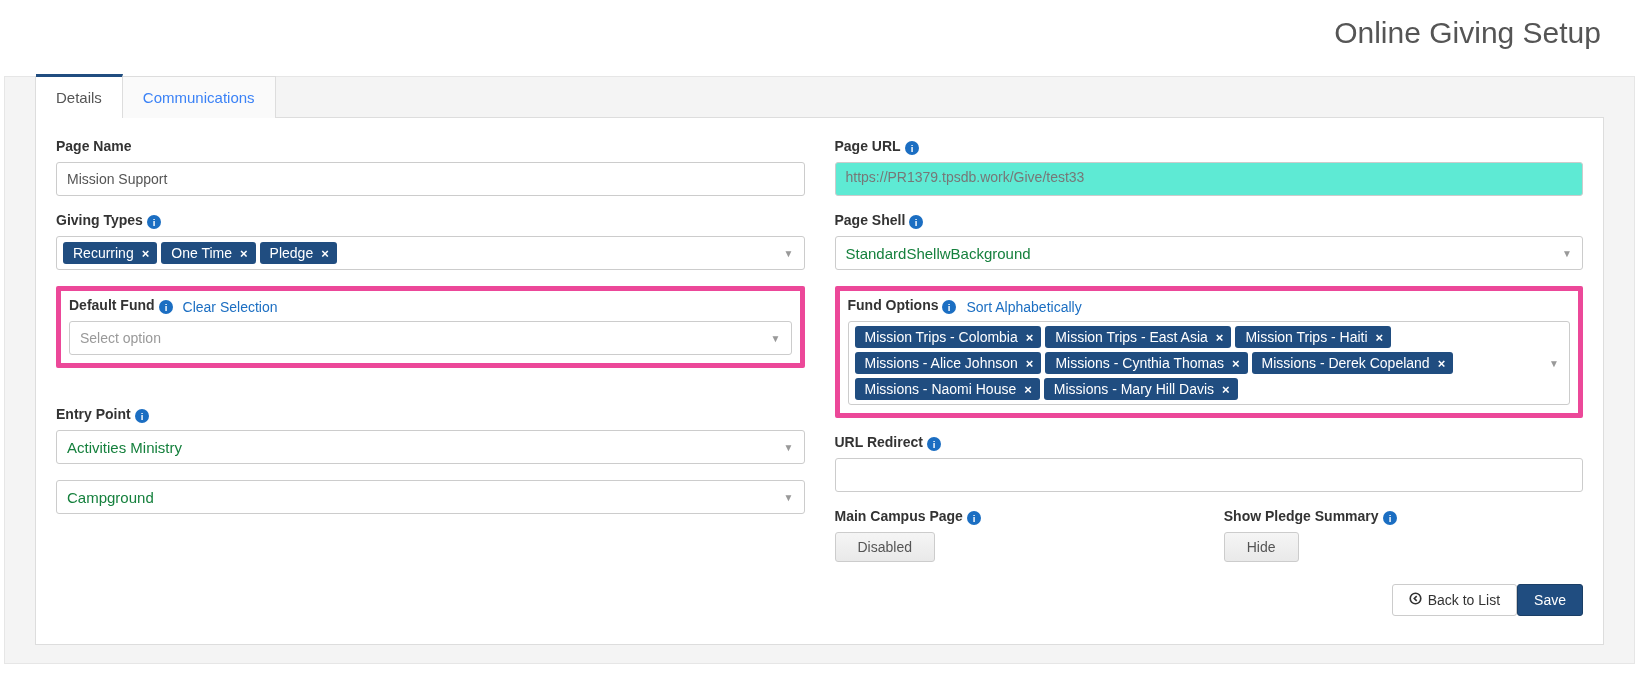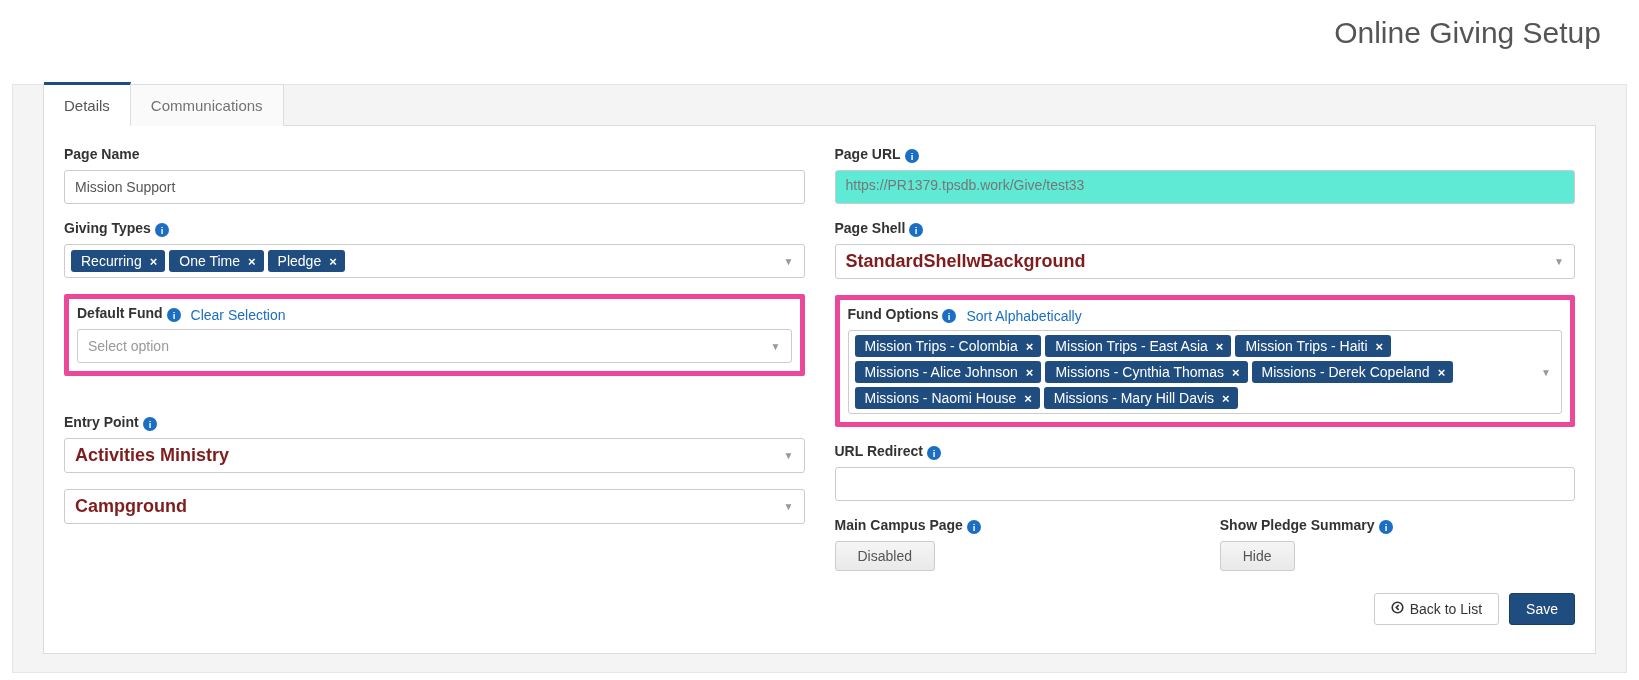--- a/index.html
+++ b/index.html
@@ -15,35 +15,35 @@
   }
   h1.page-title {
     font-weight: 300;
     font-size: 30px;
     color: #555;
     text-align: right;
   }
   .content-box {
     background: #f4f4f4;
     border: 1px solid #e6e6e6;
-    margin: 12px;
+    margin: 4px;
     padding: 0 30px 0 30px;
   }
   .tabs {
     display: flex;
     border: 1px solid #ddd;
     border-bottom: none;
     width: max-content;
     background: #fafafa;
     margin-top: -1px;
   }
   .tab {
     padding: 12px 20px;
     font-size: 15px;
-    color: #737373;
+    color: #3b82f6;
     border-right: 1px solid #ddd;
     cursor: pointer;
     background: #fafafa;
   }
   .tab:last-child { border-right: none; }
   .tab.active {
     background: #fff;
     color: #555;
     border-top: 3px solid #204d80;
     margin-top: -3px;
@@ -110,21 +110,21 @@
     background: #5eead4;
     color: #777;
   }
   .select-input {
     position: relative;
     cursor: pointer;
     display: flex;
     align-items: center;
     justify-content: space-between;
   }
-  .select-input .value { color: #7f1d1d; font-size: 18px; font-weight: bold; }
+  .select-input .value { color: #15803d; font-size: 15px; }
   .select-input .placeholder { color: #999; }
   .caret { color: #999; font-size: 10px; margin-left: 8px; }
   .tag-input {
     position: relative;
     display: flex;
     flex-wrap: wrap;
     gap: 4px;
     align-items: center;
     padding: 4px 30px 4px 6px;
   }
@@ -163,21 +163,20 @@
     color: #555;
     padding: 6px 22px;
     border-radius: 3px;
     font-size: 14px;
     cursor: pointer;
     display: inline-block;
   }
   .footer-btns {
     display: flex;
     justify-content: flex-end;
-    gap: 10px;
     margin-top: 6px;
   }
   .btn {
     padding: 7px 16px;
     font-size: 14px;
     border-radius: 3px;
     cursor: pointer;
     display: inline-flex;
     align-items: center;
     gap: 6px;

